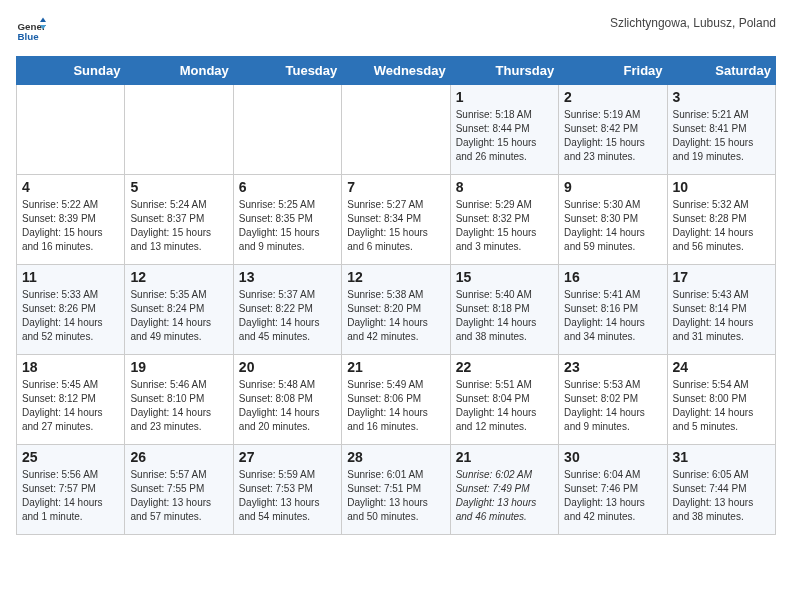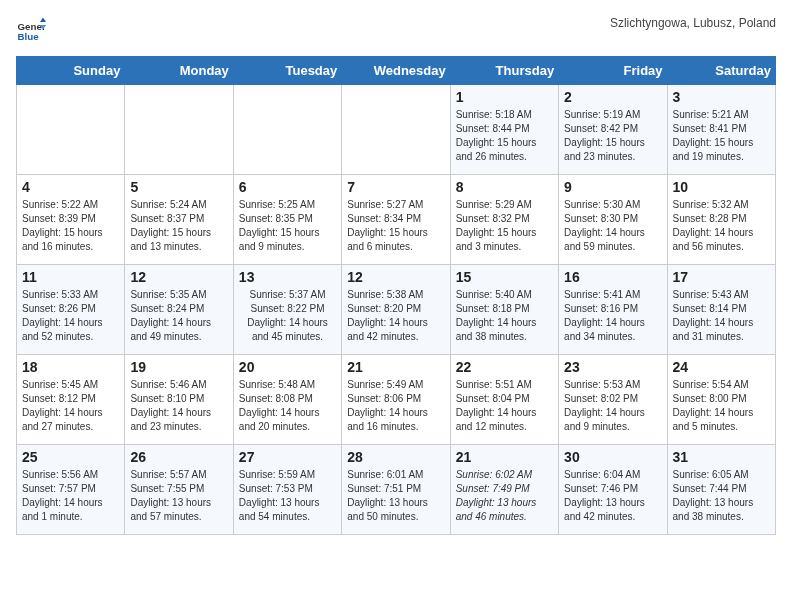--- a/index.html
+++ b/index.html
@@ -196,21 +196,21 @@
         </td>
         <td>
           <span class="day-num">12</span>
           <div class="day-info" style="white-space: pre-line;">Sunrise: 5:35 AM
 Sunset: 8:24 PM
 Daylight: 14 hours
 and 49 minutes.</div>
         </td>
         <td>
           <span class="day-num">13</span>
-          <div class="day-info" style="white-space: pre-line; text-align: center;">Sunrise: 5:37 AM
+          <div class="day-info" style="white-space: pre-line;">Sunrise: 5:37 AM
 Sunset: 8:22 PM
 Daylight: 14 hours
 and 45 minutes.</div>
         </td>
         <td>
           <span class="day-num">12</span>
           <div class="day-info" style="white-space: pre-line;">Sunrise: 5:38 AM
 Sunset: 8:20 PM
 Daylight: 14 hours
 and 42 minutes.</div>

